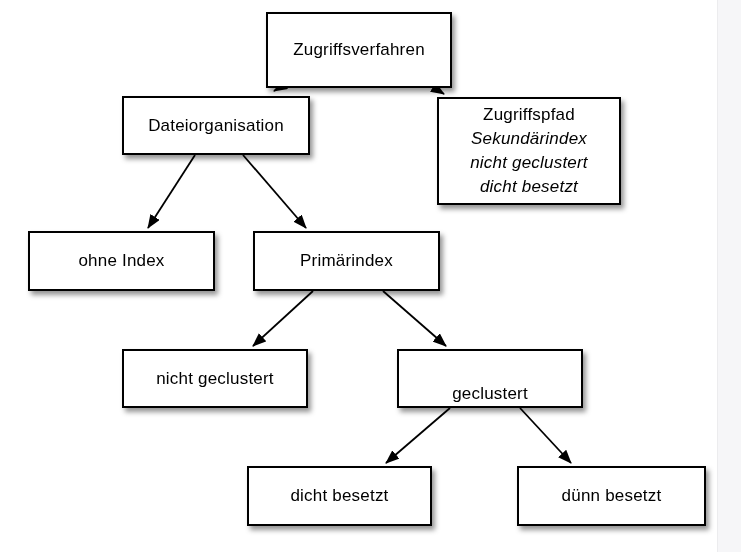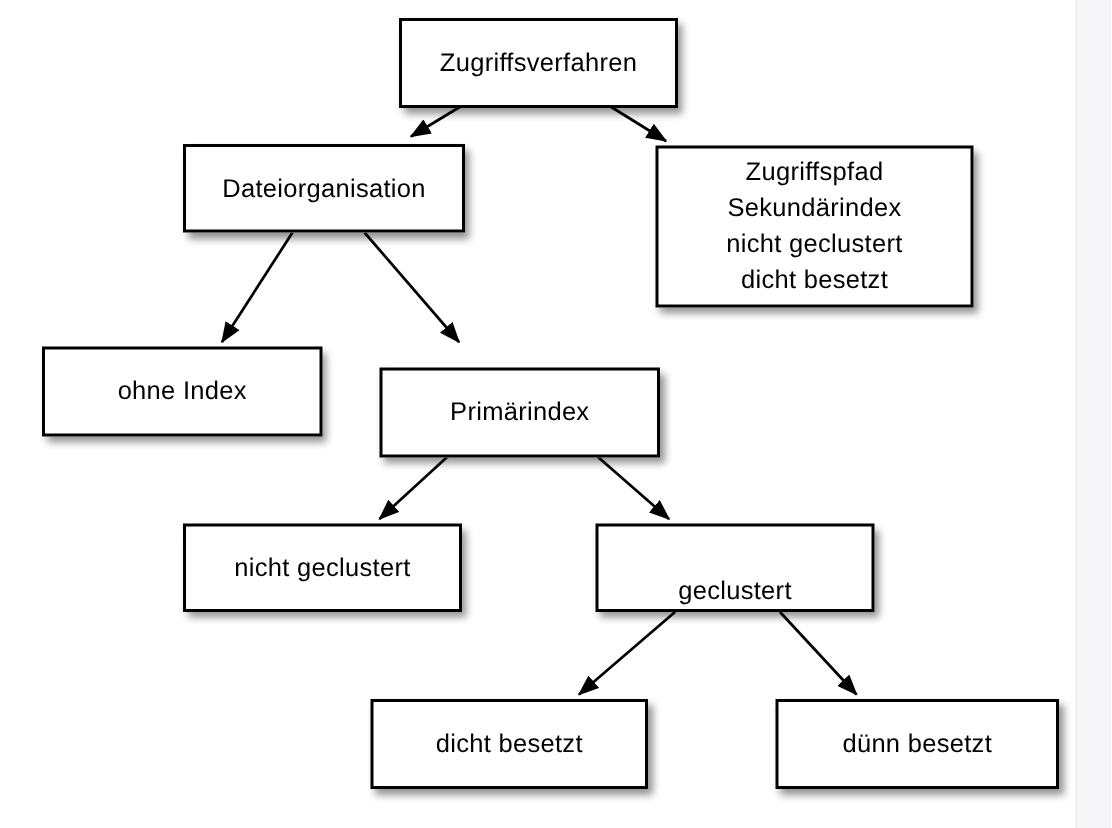--- a/index.html
+++ b/index.html
@@ -45,20 +45,21 @@
     flex-direction: column;
     align-items: center;
     justify-content: center;
     text-align: center;
     font-size: 17px;
     line-height: 24px;
     color: #000000;
     letter-spacing: 0.2px;
   }
   .node-line.italic {
+    font-style: italic;
   }
 </style>
 </head>
 <body>
 
 <div id="canvas">
   <div id="right-band"></div>
   <svg class="edges" width="741" height="552">
     <defs>
       <marker id="arrowhead" markerUnits="userSpaceOnUse" markerWidth="14" markerHeight="11" refX="13" refY="5.5" orient="auto">
@@ -70,36 +71,36 @@
         <line x1="407" y1="71" x2="444" y2="94" marker-end="url(#arrowhead)"></line>
         <line x1="195" y1="155" x2="148" y2="228" marker-end="url(#arrowhead)"></line>
         <line x1="243" y1="155" x2="306" y2="228" marker-end="url(#arrowhead)"></line>
         <line x1="313" y1="291" x2="253" y2="346" marker-end="url(#arrowhead)"></line>
         <line x1="383" y1="291" x2="446" y2="346" marker-end="url(#arrowhead)"></line>
         <line x1="450" y1="408" x2="386" y2="463" marker-end="url(#arrowhead)"></line>
         <line x1="520" y1="408" x2="571" y2="463" marker-end="url(#arrowhead)"></line>
       </g>
   </svg>
   <div id="node-layer">
-      <div class="node" style="left: 266px; top: 12px; width: 186px; height: 60px;">
+      <div class="node" style="left: 266px; top: 12px; width: 186px; height: 76px;">
         <div class="node-line">Zugriffsverfahren</div>
       </div>
       <div class="node" style="left: 122px; top: 96px; width: 188px; height: 59px;">
         <div class="node-line">Dateiorganisation</div>
       </div>
-      <div class="node" style="left: 437px; top: 97px; width: 212px; height: 108px;">
+      <div class="node" style="left: 437px; top: 97px; width: 184px; height: 108px;">
         <div class="node-line">Zugriffspfad</div>
         <div class="node-line italic">Sekundärindex</div>
         <div class="node-line italic">nicht geclustert</div>
         <div class="node-line italic">dicht besetzt</div>
       </div>
       <div class="node" style="left: 28px; top: 231px; width: 187px; height: 60px; text-align: center;">
         <div class="node-line">ohne Index</div>
       </div>
-      <div class="node" style="left: 253px; top: 245px; width: 187px; height: 60px;">
+      <div class="node" style="left: 253px; top: 231px; width: 187px; height: 60px;">
         <div class="node-line">Primärindex</div>
       </div>
       <div class="node" style="left: 122px; top: 349px; width: 186px; height: 59px;">
         <div class="node-line">nicht geclustert</div>
       </div>
       <div class="node" style="left: 397px; top: 349px; width: 186px; height: 59px; justify-content: flex-end;">
         <div class="node-line">geclustert</div>
       </div>
       <div class="node" style="left: 247px; top: 466px; width: 185px; height: 60px;">
         <div class="node-line">dicht besetzt</div>

